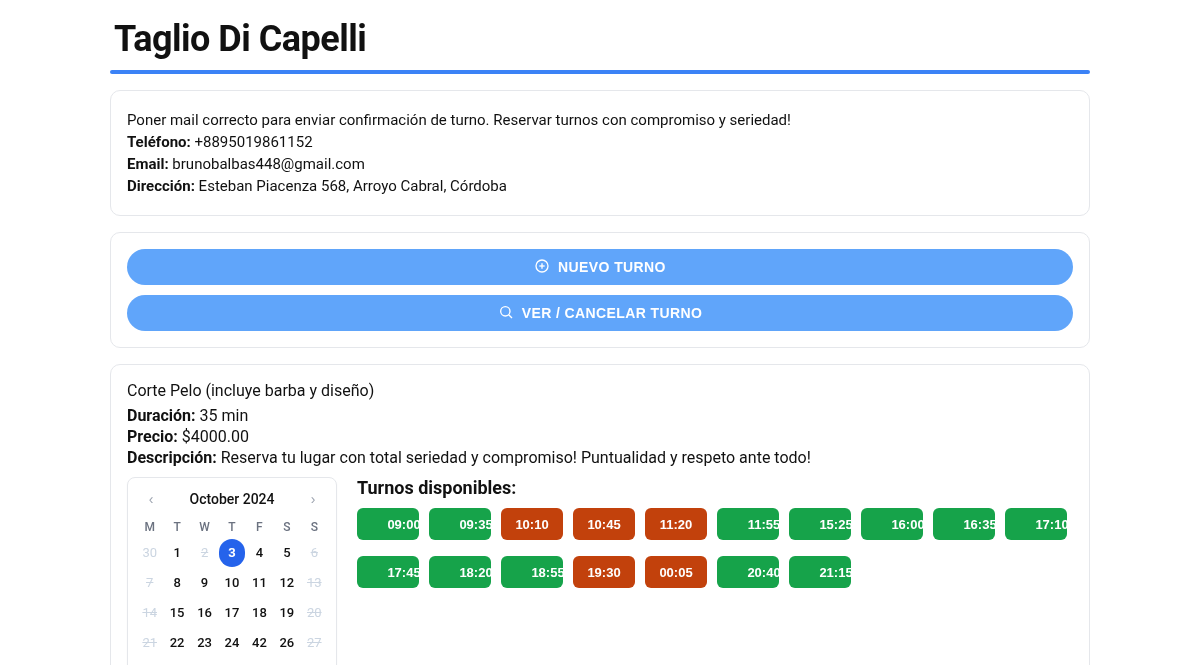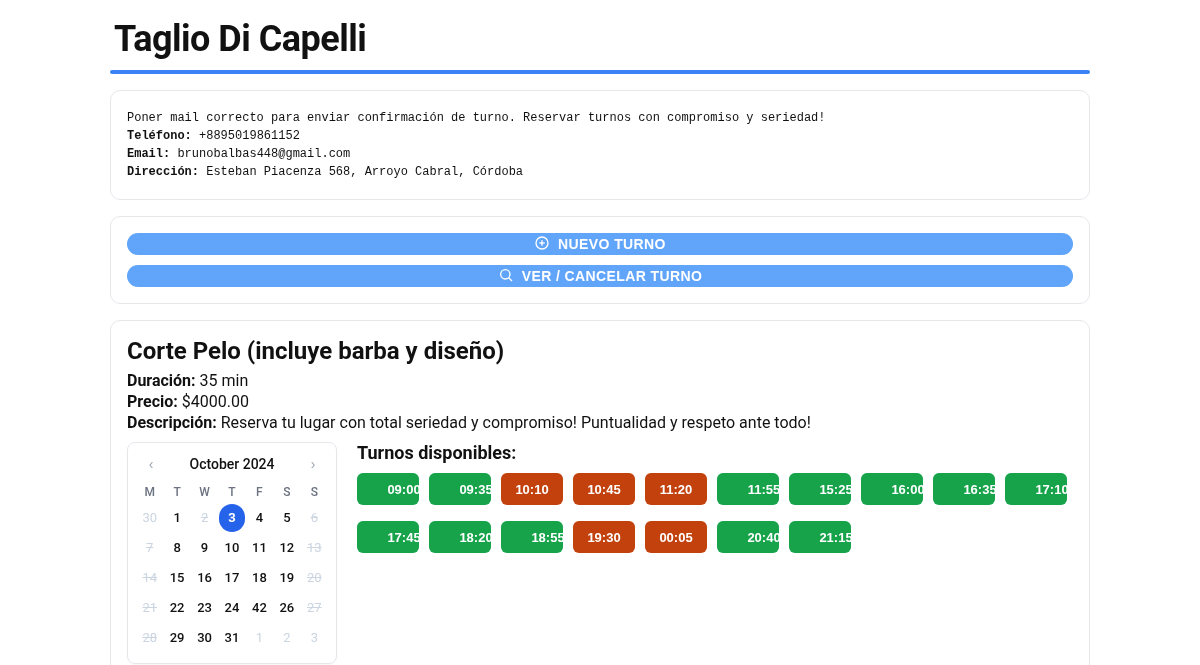--- a/index.html
+++ b/index.html
@@ -22,42 +22,42 @@
     border-radius: 2px;
     margin-bottom: 16px;
   }
   .card {
     border: 1px solid #e5e7eb;
     border-radius: 10px;
     padding: 16px;
     margin-bottom: 16px;
     background: #fff;
   }
-  .info p { margin: 4px 0; font-size: 12px; font-family: Liberation Mono, monospace; }
+  .info p { margin: 4px 0; font-size: 15px; }
   .info strong { font-weight: 700; }
   .action-btn {
     display: flex;
     align-items: center;
     justify-content: center;
     gap: 8px;
     width: 100%;
     background: #60a5fa;
     color: #fff;
     border: none;
     border-radius: 999px;
-    height: 22px;
+    height: 36px;
     font-size: 14px;
     font-weight: 700;
     letter-spacing: 0.4px;
     cursor: pointer;
     margin-bottom: 10px;
   }
   .action-btn:last-child { margin-bottom: 0; }
   .action-btn svg { width: 16px; height: 16px; }
-  .service-title { font-size: 24px; font-weight: 700; margin-bottom: 6px; }
+  .service-title { font-size: 16px; font-weight: 400; margin-bottom: 6px; }
   .service-meta p { font-size: 16px; margin: 2px 0; }
   .service-body {
     display: flex;
     gap: 20px;
     margin-top: 10px;
     align-items: flex-start;
   }
   
   .calendar {
     border: 1px solid #e5e7eb;

